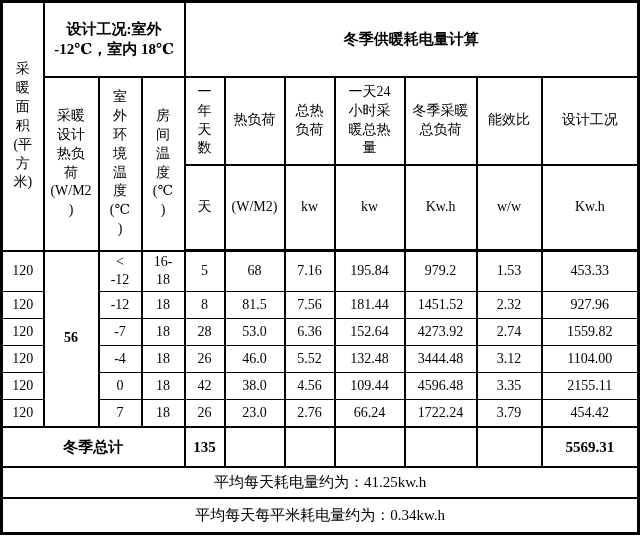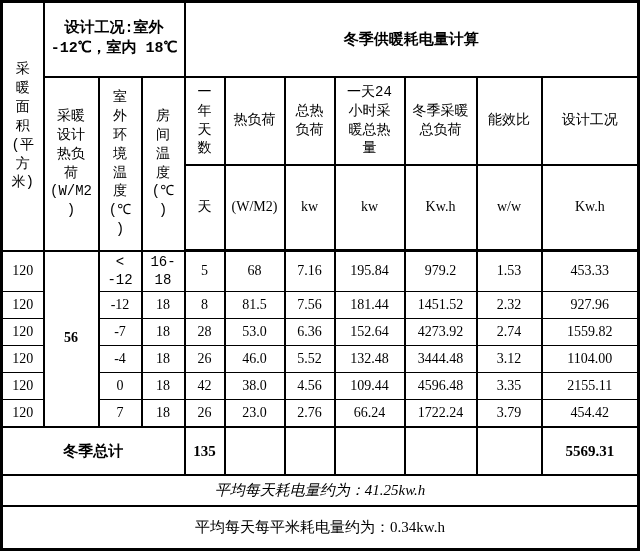--- a/index.html
+++ b/index.html
@@ -17,34 +17,34 @@
   }
   td {
     border: 2px solid #000;
     text-align: center;
     vertical-align: middle;
     font-size: 14px;
     line-height: 1.35;
     padding: 1px 2px;
     overflow: hidden;
   }
-  .pre { white-space: pre-line; font-family: Liberation Mono, monospace; }
+  .pre { white-space: pre-line; }
   .bold { font-weight: bold; }
   .fs15 { font-size: 15px; }
   tr.r-top    { height: 75px; }
   tr.r-names  { height: 88px; }
   tr.r-units  { height: 86px; }
   tr.r-units td { border-bottom: 3px solid #000; }
   tr.r-d1     { height: 41px; }
   tr.r-d      { height: 27px; }
   tr.r-d td, tr.r-d1 td { border-top: 1px solid #000; border-bottom: 1px solid #000; }
-  tr.r-sum    { height: 48px; }
+  tr.r-sum    { height: 40px; }
   tr.r-sum td { border-top: 2px solid #000; border-bottom: 2px solid #000; }
-  tr.r-f1     { height: 31px; font-style: italic; }
-  tr.r-f2     { height: 44px; }
+  tr.r-f1     { height: 31px; }
+  tr.r-f2     { height: 36px; }
 </style>
 </head>
 <body>
 
 <table class="calc">
   <colgroup>
     <col style="width:42px">
       <col style="width:55px">
       <col style="width:43px">
       <col style="width:43px">

